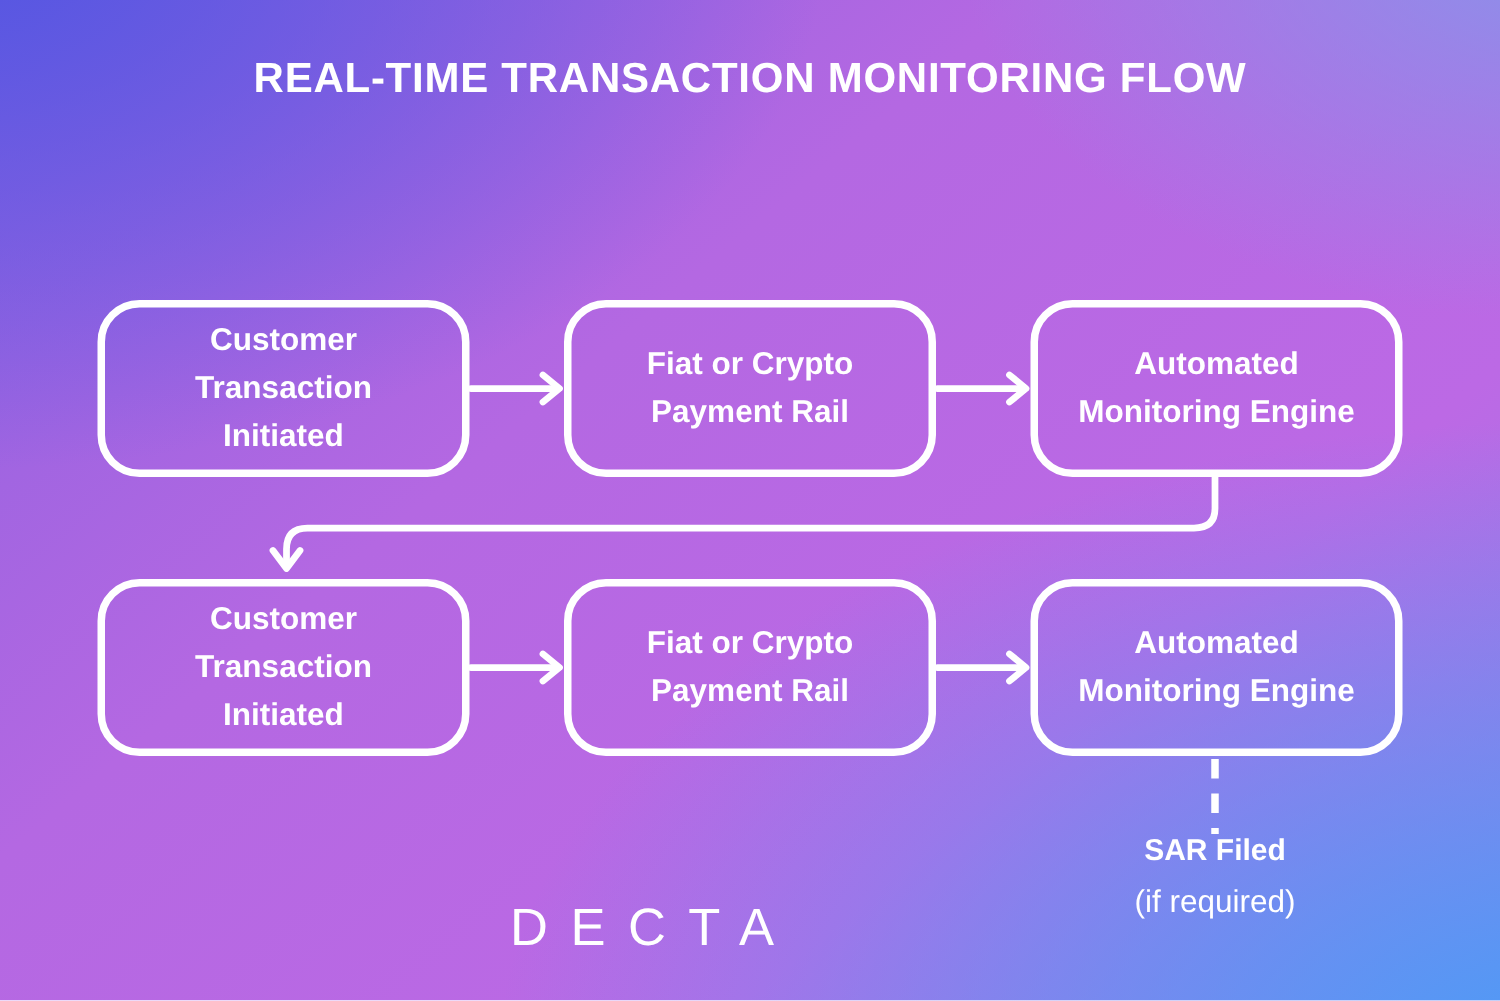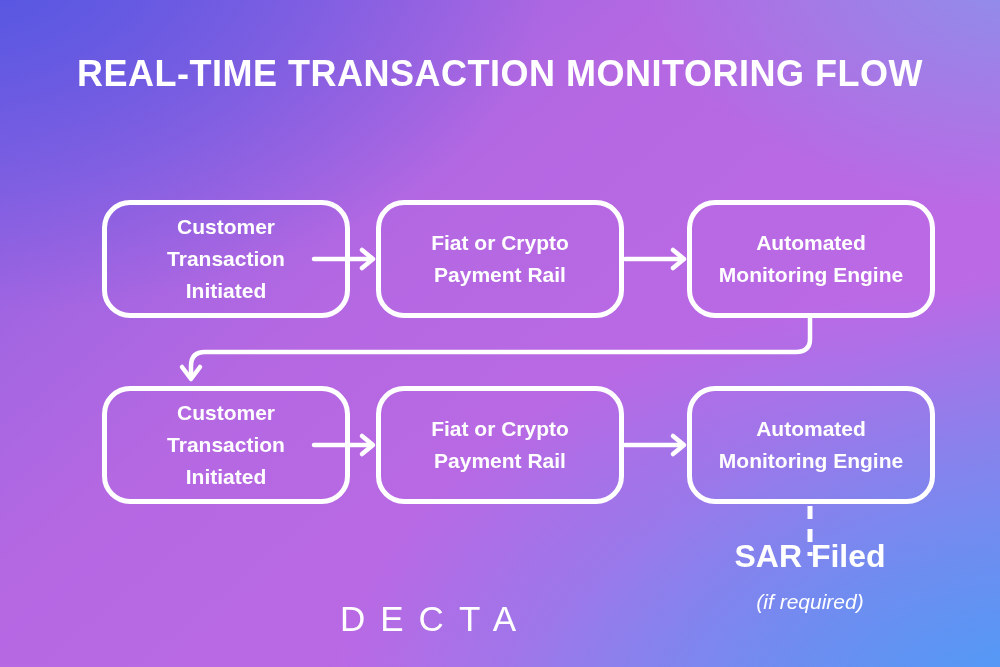--- a/index.html
+++ b/index.html
@@ -21,24 +21,23 @@
       linear-gradient(140deg, #8a61e0 0%, #b468e2 38%, #bc69e5 72%, #9d7ce6 100%);
   }
   .title {
     position: absolute;
     top: 24px;
     left: 0;
     width: 1000px;
     text-align: center;
     color: #ffffff;
     font-weight: bold;
-    font-size: 36px;
+    font-size: 28px;
     line-height: 55px;
     letter-spacing: 0.5px;
-    margin-top: 22px;
   }
   .title .line { display: block; white-space: nowrap; }
 
   .connectors {
     position: absolute;
     top: 0; left: 0;
     pointer-events: none;
   }
 
   .node {
@@ -55,43 +54,42 @@
     color: #ffffff;
     font-size: 21px;
     font-weight: bold;
     line-height: 32px;
     text-align: center;
   }
   .node .node-line { display: block; }
 
   .row1 { top: 200px; }
   .row2 { top: 386px; }
-  .col1 { left: 65px; margin-left: 37px; }
+  .col1 { left: 65px; }
   .col2 { left: 376px; }
   .col3 { left: 687px; align-items: center; }
 
   .sar-label {
     position: absolute;
     left: 700px;
-    top: 538px;
+    top: 556px;
     width: 220px;
     text-align: center;
     color: #ffffff;
-    font-size: 32px;
+    font-size: 20px;
     font-weight: bold;
   }
   .sar-note {
     position: absolute;
     left: 700px;
     top: 590px;
     width: 220px;
     text-align: center;
     color: #ffffff;
     font-size: 21px;
-    font-style: italic;
     font-weight: normal;
   }
 
   .logo {
     position: absolute;
     top: 599px;
     left: 0;
     width: 856px;
     text-align: center;
     color: #ffffff;

